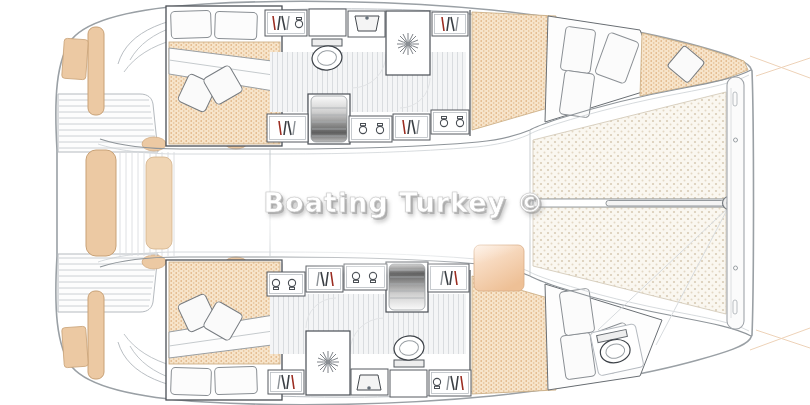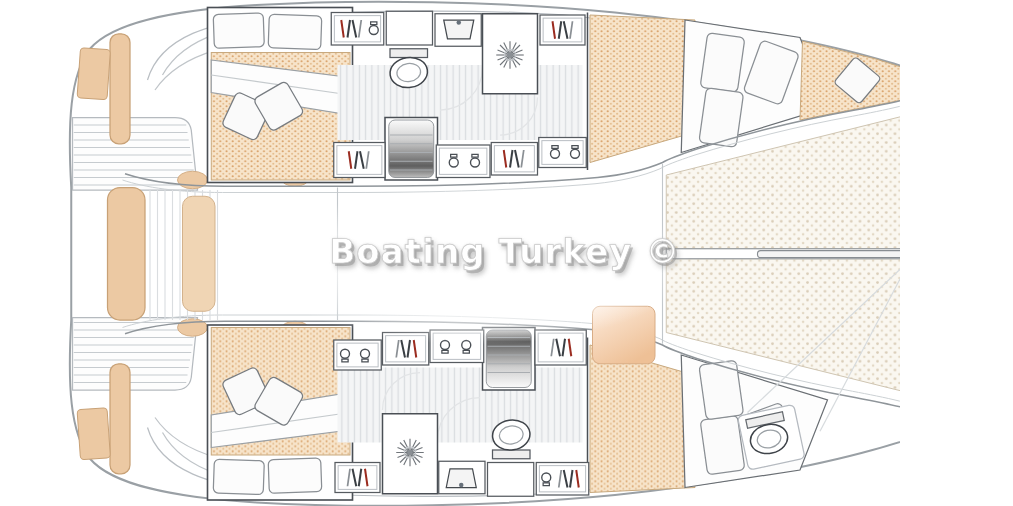--- a/index.html
+++ b/index.html
@@ -1,16 +1,16 @@
 <!DOCTYPE html>
 <html><head>
 <meta charset="utf-8">
 <style>
   html,body{margin:0;padding:0;background:#fff;}
-  .stage{position:relative;width:720px;height:405px;background:#ffffff;overflow:hidden;
+  .stage{position:relative;width:810px;height:405px;background:#ffffff;overflow:hidden;
          font-family:"DejaVu Sans","Liberation Sans",sans-serif;}
   .stage svg{position:absolute;inset:0;}
   .haze{position:absolute;left:0;top:0;width:810px;height:405px;pointer-events:none;
         background:radial-gradient(ellipse 230px 85px at 380px 212px, rgba(255,255,255,.96) 35%, rgba(255,255,255,0) 75%);}
   .watermark{position:absolute;left:404px;top:202px;transform:translate(-50%,-50%);
         font-size:27px;font-weight:bold;letter-spacing:1px;color:#ffffff;white-space:nowrap;
         -webkit-text-stroke:.6px #c9c9c9;
         text-shadow:2px 2px 0 rgba(150,150,150,.55), 3px 4px 4px rgba(110,110,110,.45), 0 0 2px rgba(175,175,175,.6);}
 </style>
 </head>

